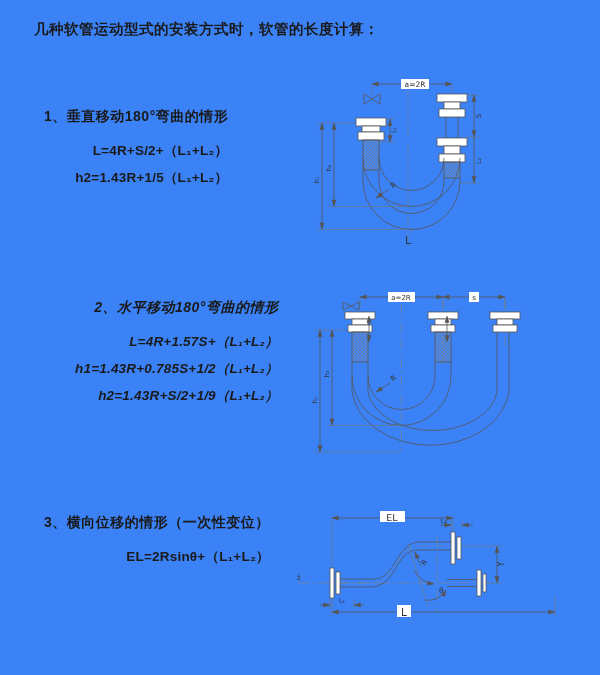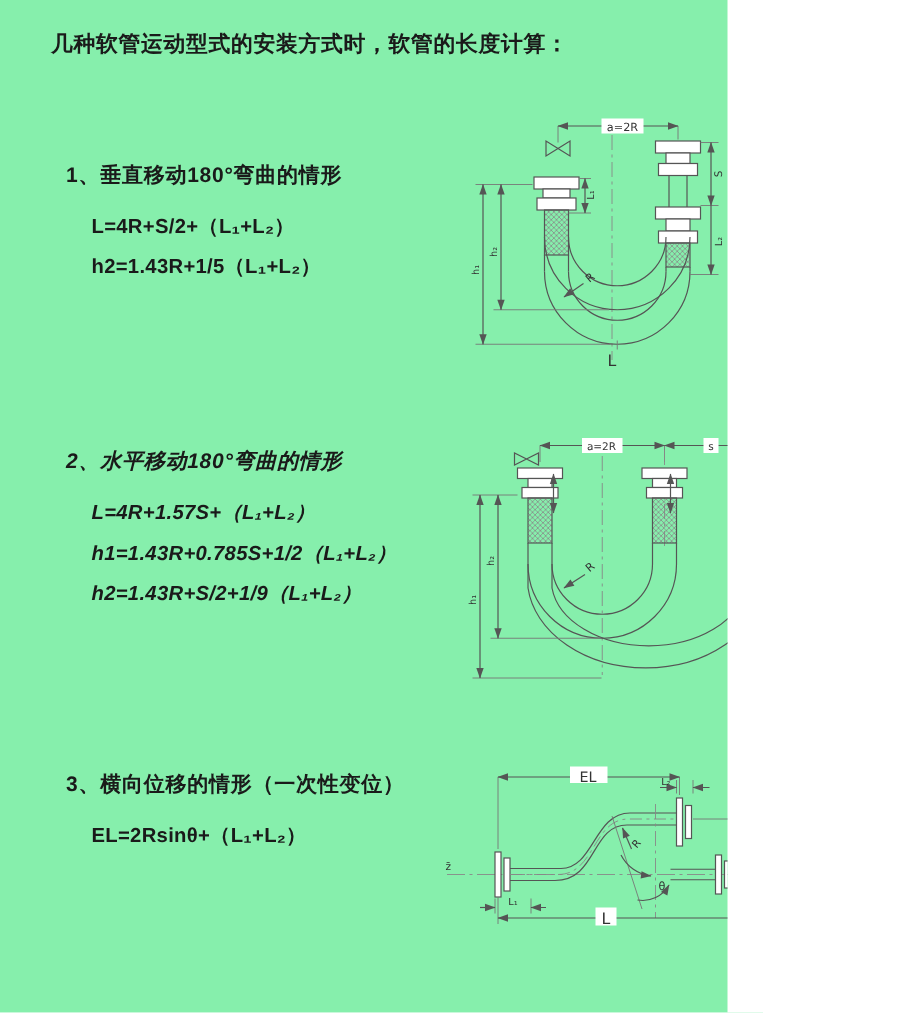--- a/index.html
+++ b/index.html
@@ -1,21 +1,21 @@
 <!DOCTYPE html>
 <html><head>
 <meta charset="utf-8">
 <style>
   html,body{margin:0;padding:0;background:#fff;}
-  .page{position:relative;width:485px;height:675px;background:#86efac;overflow:hidden;
+  .page{position:relative;width:600px;height:675px;background:#3b82f6;overflow:hidden;
         font-family:"Liberation Sans",sans-serif;color:#1a1a1a;}
   .title{position:absolute;left:34px;top:20px;font-size:14.5px;font-weight:bold;letter-spacing:.5px;}
-  .sec{position:absolute;left:44px;}
+  .sec{position:absolute;left:44px;text-align:right;}
   .sec .heading{font-size:14px;font-weight:bold;letter-spacing:.5px;margin-bottom:11px;}
-  .sec .formula{margin-left:17px;font-size:13.5px;font-weight:bold;height:27px;line-height:27px;letter-spacing:.2px;}
+  .sec .formula{margin-left:31px;font-size:13.5px;font-weight:bold;height:27px;line-height:27px;letter-spacing:.2px;}
   .s1{top:108px;} .s2{top:299px;font-style:italic;} .s3{top:514px;}
   .dia{position:absolute;}
   .d1{left:308px;top:66px;} .d2{left:306px;top:282px;} .d3{left:294px;top:506px;}
   svg text{font-family:"DejaVu Sans",sans-serif;fill:#333;}
   .ln{stroke:#555;stroke-width:0.8;fill:none;}
   .thin{stroke:#777;stroke-width:0.6;fill:none;}
   .cl{stroke:#888;stroke-width:0.6;fill:none;}
   .fit{stroke:#555;stroke-width:0.8;fill:#fff;}
   .hose{stroke:#555;stroke-width:0.8;fill:url(#hatch);}
   .wbg{fill:#fff;}

